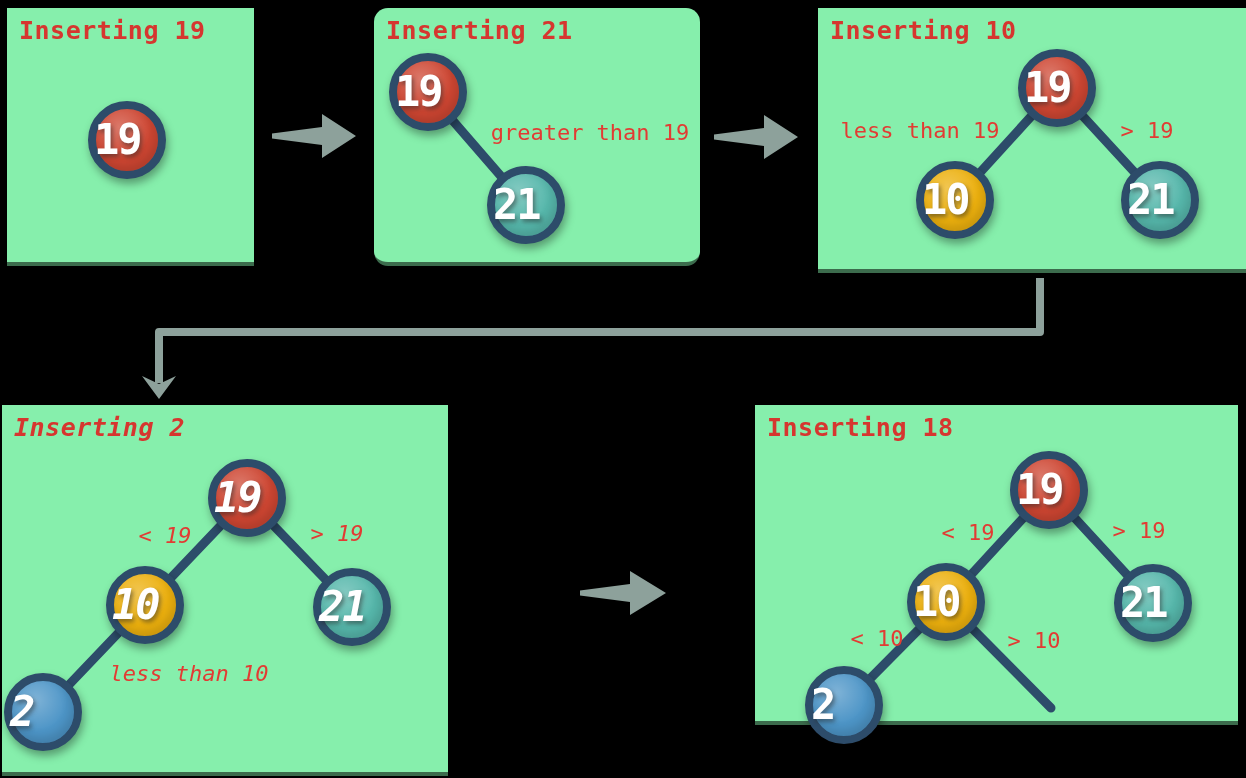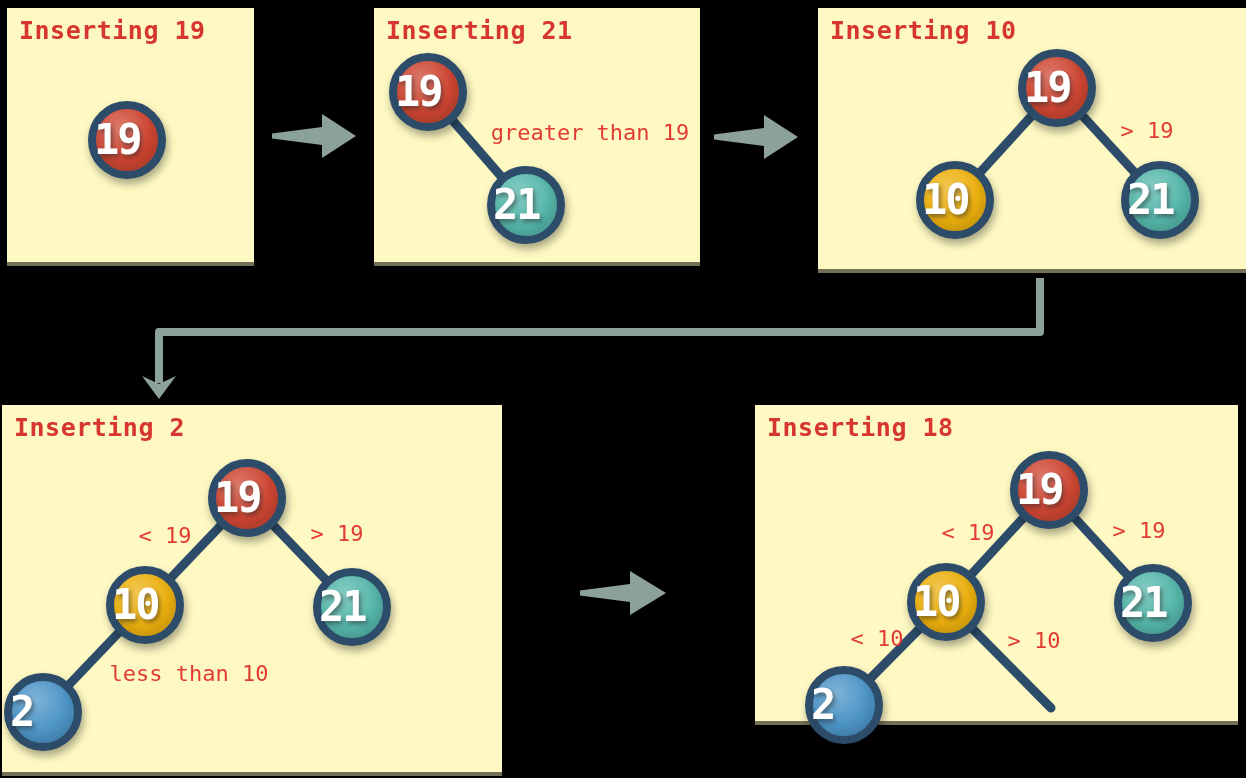--- a/index.html
+++ b/index.html
@@ -1,21 +1,21 @@
 <!DOCTYPE html>
 <html><head>
 <meta charset="utf-8">
 <style>
   html,body{margin:0;padding:0;background:#000;}
   #stage{
     position:relative;width:1246px;height:778px;background:#000;overflow:hidden;
     font-family:"DejaVu Sans Mono","Liberation Mono",monospace;
   }
   .panel{
-    position:absolute;background:#fef9c3;box-sizing:border-box;
+    position:absolute;background:#86efac;box-sizing:border-box;
     border-bottom:4px solid rgba(0,0,0,0.55);
   }
   .panel-title{
     position:absolute;left:12px;top:8px;
     font-size:25px;font-weight:700;letter-spacing:0.5px;
     color:#d6362f;white-space:pre;
   }
   .edges-svg{position:absolute;left:0;top:0;overflow:visible;}
   .node{
     position:absolute;width:62px;height:62px;border-radius:50%;
@@ -38,21 +38,21 @@
 <body>
 
 <div id="stage">
     <div class="panel" style="left: 7px; top: 8px; width: 247px; height: 258px;">
       <svg class="edges-svg" width="247" height="258"></svg>
       <div class="panel-title">Inserting 19</div>
       <div class="node" style="left: 120px; top: 132px; background: radial-gradient(circle at 38% 30%, rgba(255, 255, 255, 0.28), rgba(255, 255, 255, 0) 55%) rgb(206, 70, 50);">
         <span class="node-value">19</span>
       </div>
     </div>
-    <div class="panel" style="left: 374px; top: 8px; width: 326px; height: 258px;">
+    <div class="panel" style="left: 374px; top: 8px; width: 326px; height: 258px; border-radius: 14px;">
       <svg class="edges-svg" width="326" height="258">
         <line x1="54" y1="84" x2="152" y2="197" stroke="#2d4c6a" stroke-width="9" stroke-linecap="round"></line>
       </svg>
       <div class="panel-title">Inserting 21</div>
       <div class="node" style="left: 54px; top: 84px; background: radial-gradient(circle at 38% 30%, rgba(255, 255, 255, 0.28), rgba(255, 255, 255, 0) 55%) rgb(206, 70, 50);">
         <span class="node-value">19</span>
       </div>
       <div class="node" style="left: 152px; top: 197px; background: radial-gradient(circle at 38% 30%, rgba(255, 255, 255, 0.28), rgba(255, 255, 255, 0) 55%) rgb(86, 183, 171);">
         <span class="node-value">21</span>
       </div>
@@ -66,23 +66,24 @@
       <div class="panel-title">Inserting 10</div>
       <div class="node" style="left: 239px; top: 80px; background: radial-gradient(circle at 38% 30%, rgba(255, 255, 255, 0.28), rgba(255, 255, 255, 0) 55%) rgb(206, 70, 50);">
         <span class="node-value">19</span>
       </div>
       <div class="node" style="left: 137px; top: 192px; background: radial-gradient(circle at 38% 30%, rgba(255, 255, 255, 0.28), rgba(255, 255, 255, 0) 55%) rgb(236, 176, 14);">
         <span class="node-value">10</span>
       </div>
       <div class="node" style="left: 342px; top: 192px; background: radial-gradient(circle at 38% 30%, rgba(255, 255, 255, 0.28), rgba(255, 255, 255, 0) 55%) rgb(86, 183, 171);">
         <span class="node-value">21</span>
       </div>
+      <div class="edge-label" style="left: 102px; top: 122px;">less than 19</div>
       <div class="edge-label" style="left: 329px; top: 122px;">&gt; 19</div>
     </div>
-    <div class="panel" style="left: 2px; top: 405px; width: 500px; height: 371px;">
+    <div class="panel" style="left: 2px; top: 405px; width: 446px; height: 371px; font-style: italic;">
       <svg class="edges-svg" width="490" height="371">
         <line x1="245" y1="93" x2="143" y2="200" stroke="#2d4c6a" stroke-width="9" stroke-linecap="round"></line>
         <line x1="245" y1="93" x2="350" y2="202" stroke="#2d4c6a" stroke-width="9" stroke-linecap="round"></line>
         <line x1="143" y1="200" x2="41" y2="307" stroke="#2d4c6a" stroke-width="9" stroke-linecap="round"></line>
       </svg>
       <div class="panel-title">Inserting 2</div>
       <div class="node" style="left: 245px; top: 93px; background: radial-gradient(circle at 38% 30%, rgba(255, 255, 255, 0.28), rgba(255, 255, 255, 0) 55%) rgb(206, 70, 50);">
         <span class="node-value">19</span>
       </div>
       <div class="node" style="left: 143px; top: 200px; background: radial-gradient(circle at 38% 30%, rgba(255, 255, 255, 0.28), rgba(255, 255, 255, 0) 55%) rgb(236, 176, 14);">

